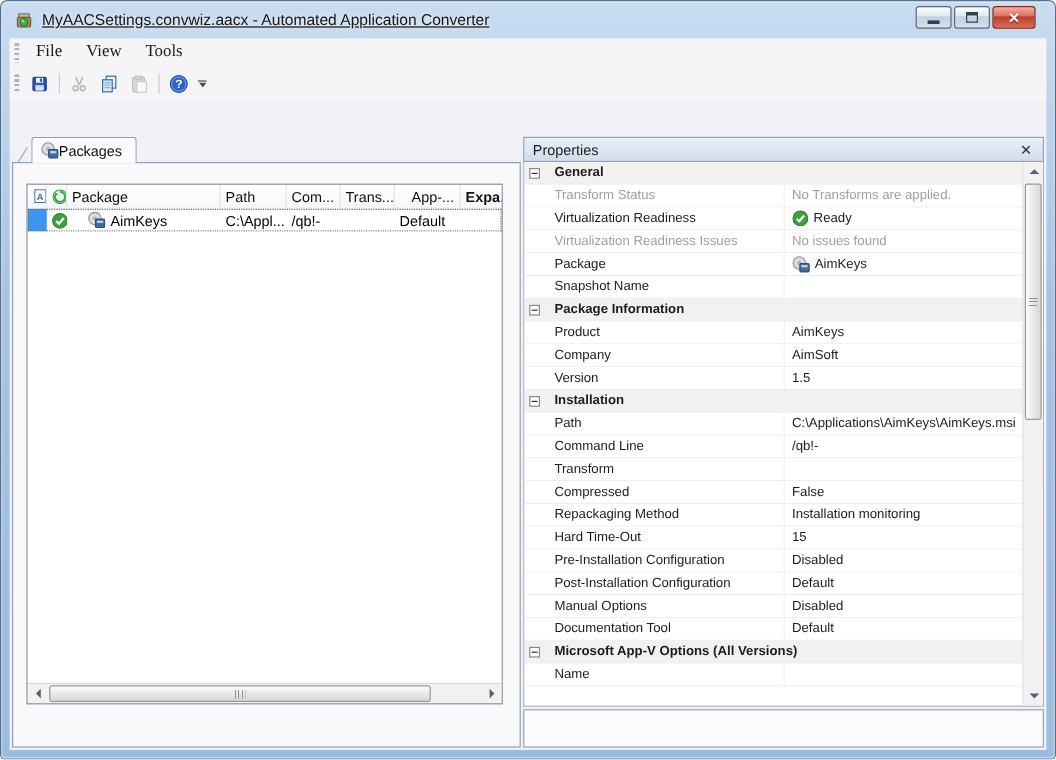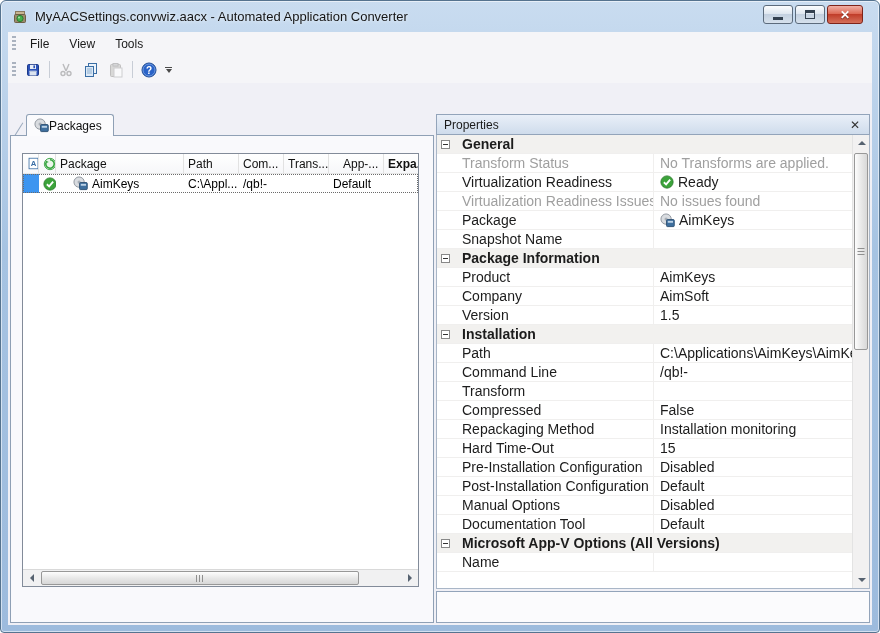--- a/index.html
+++ b/index.html
@@ -5,38 +5,38 @@
   * { box-sizing: border-box; margin: 0; padding: 0; }
   html,body { width:880px; height:633px; background:#fff; font-family:"Liberation Sans", sans-serif; }
   #stage { position:relative; width:880px; height:633px; overflow:hidden; }
 
   
   .window { position:absolute; inset:0; border-radius:6px 6px 4px 4px;
     background:linear-gradient(#c9dcf0,#a6c3e2 40%,#9dbbdd);
     border:1px solid #55738f; box-shadow:inset 0 0 0 1px rgba(255,255,255,.55); }
   .titlebar { height:31px; display:flex; align-items:center; padding:0 10px 0 11px; gap:7px;
     font-size:13px; color:#151515; }
-  .titlebar .title { white-space:nowrap; text-shadow:0 0 4px rgba(255,255,255,.9); }
+  .titlebar .title { white-space:nowrap; text-shadow:0 0 4px rgba(255,255,255,.9);text-decoration:underline; }
   .winbtns { margin-left:auto; display:flex; gap:2px; align-items:center; margin-top:-4px; margin-right:6px; }
   .wbtn { width:30px; height:19px; border:1px solid #5c6b7c; border-radius:3px;
     background:linear-gradient(#fcfdfe,#dfe7f0 45%,#c2cfdf 46%,#d6e1ec);
     display:flex; align-items:center; justify-content:center; }
   .wbtn.close { width:36px; border-color:#7e241a;
     background:linear-gradient(#f0b0a5,#dd6b57 45%,#bf3a27 46%,#d5705a); }
   .glyph-min { width:10px; height:3px; background:#33404f; margin-top:8px; }
   .glyph-max { width:10px; height:9px; border:1px solid #33404f; border-top:3px solid #33404f; background:transparent; }
   .glyph-close { color:#fff; font-size:12px; font-weight:bold; text-shadow:0 1px 1px rgba(0,0,0,.45); line-height:1; }
 
   
   .client { position:absolute; left:7px; right:7px; top:31px; bottom:7px; background:#f0f0f6; overflow:hidden; }
 
   .menubar { height:24px; display:flex; align-items:center; background:#f5f5f8; padding-left:3px; }
   .grip { width:4px; height:16px; margin:0 4px 0 1px;
     background:repeating-linear-gradient(to bottom,#aab2bf 0 2px,transparent 2px 4px); }
-  .menu-item { padding:3px 10px; font-size:12px; color:#1a1a1a; border-radius:2px; }
+  .menu-item { padding:3px 10px; font-size:14px; color:#1a1a1a; border-radius:2px;font-family:Liberation Serif, serif; }
 
   .toolbar { height:27px; display:flex; align-items:center; background:#f5f5f8; padding-left:3px; gap:1px; }
   .tb { width:24px; height:22px; display:flex; align-items:center; justify-content:center; border-radius:2px; }
   .tb.disabled { opacity:.45; filter:grayscale(.9); }
   .tb svg { display:block; }
   .tsep { width:1px; height:17px; background:#c8cdd6; margin:0 3px; }
   .tb-overflow { width:13px; height:22px; display:flex; flex-direction:column; align-items:center; justify-content:center; gap:1px; }
   .tb-overflow .bar { width:7px; height:1px; background:#4a4a4a; }
   .tb-overflow .arr { width:0; height:0; border-left:3.5px solid transparent; border-right:3.5px solid transparent; border-top:4px solid #4a4a4a; }
 
@@ -75,21 +75,21 @@
     background:repeating-linear-gradient(to right,#8f8f8f 0 1px,transparent 1px 3px); }
 
   
   .right-panel { flex:1; display:flex; flex-direction:column; min-width:0; }
   .prop-header { height:21px; flex:none; background:linear-gradient(#e9eff8,#cfdcec);
     border:1px solid #93a4ba; display:flex; align-items:center; padding:0 7px; font-size:12px; color:#1a1a1a; }
   .prop-close { margin-left:auto; font-size:12px; color:#333; line-height:1; padding:0 2px; }
   .prop-body { flex:none; height:454px; background:#fff; border:1px solid #a9b6c7; border-top:none;
     display:flex; overflow:hidden; }
   .grid { flex:1; overflow:hidden; min-width:0; }
-  .prow { height:19px; display:flex; align-items:stretch; border-bottom:1px solid #f0efee; font-size:14px; background:#fff; }
+  .prow { height:19px; display:flex; align-items:stretch; border-bottom:1px solid #f0efee; font-size:11px; background:#fff; }
   .prow.section { background:#f2f1ef; font-weight:bold; }
   .gutter { width:17px; flex:none; display:flex; align-items:center; justify-content:center; }
   .minusbox { width:9px; height:9px; border:1px solid #888; background:#fff; position:relative; }
   .minusbox::after { content:""; position:absolute; left:1px; right:1px; top:3px; height:1px; background:#333; }
   .plabel { width:199px; flex:none; padding:2px 4px 2px 8px; color:#1c1c1c; white-space:nowrap; overflow:hidden; display:flex; align-items:center; }
   .prow.section .plabel { width:auto; flex:1; }
   .pvalue { flex:1; min-width:0; border-left:1px solid #f0efee; padding:2px 4px 2px 6px; color:#1c1c1c;
     white-space:nowrap; overflow:hidden; display:flex; align-items:center; gap:4px; }
   .muted { color:#9f9f9f; }
   .vscroll { width:17px; flex:none; background:#f2f1f1; border-left:1px solid #e3e3e3; position:relative; }

